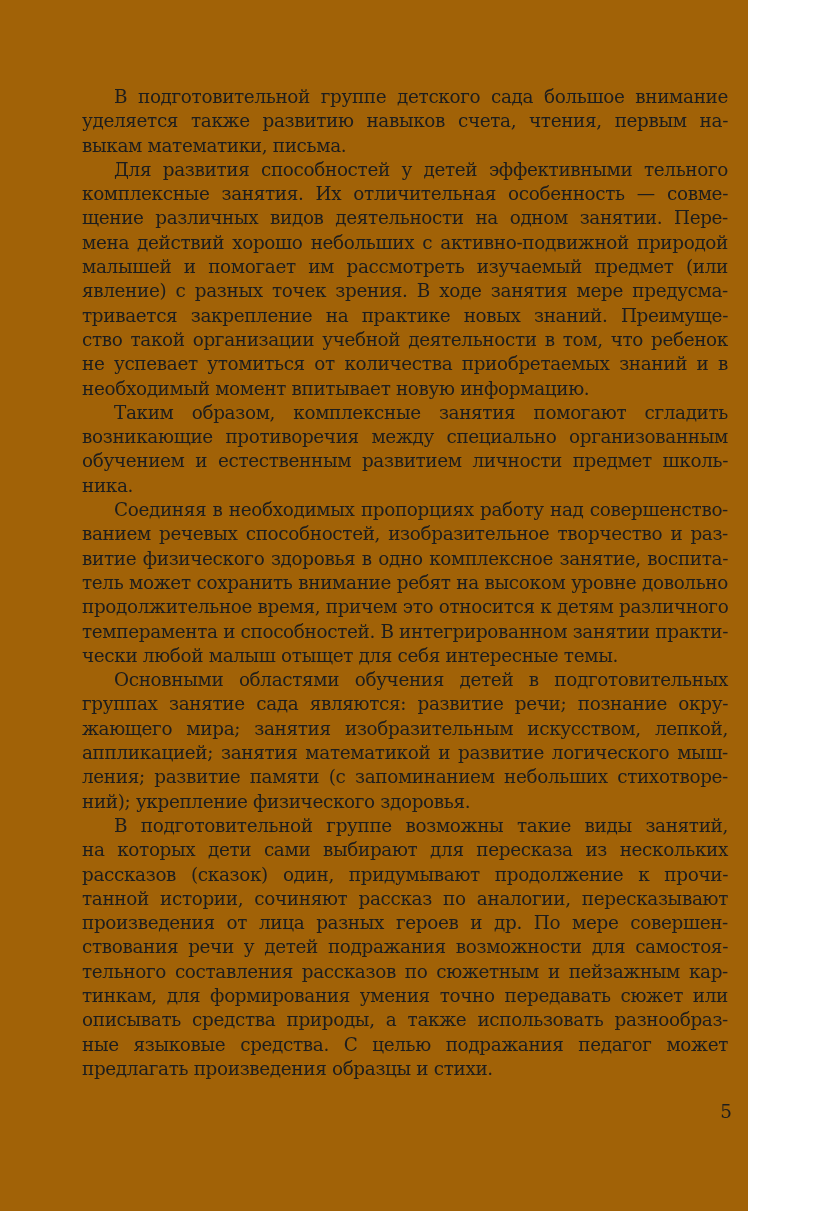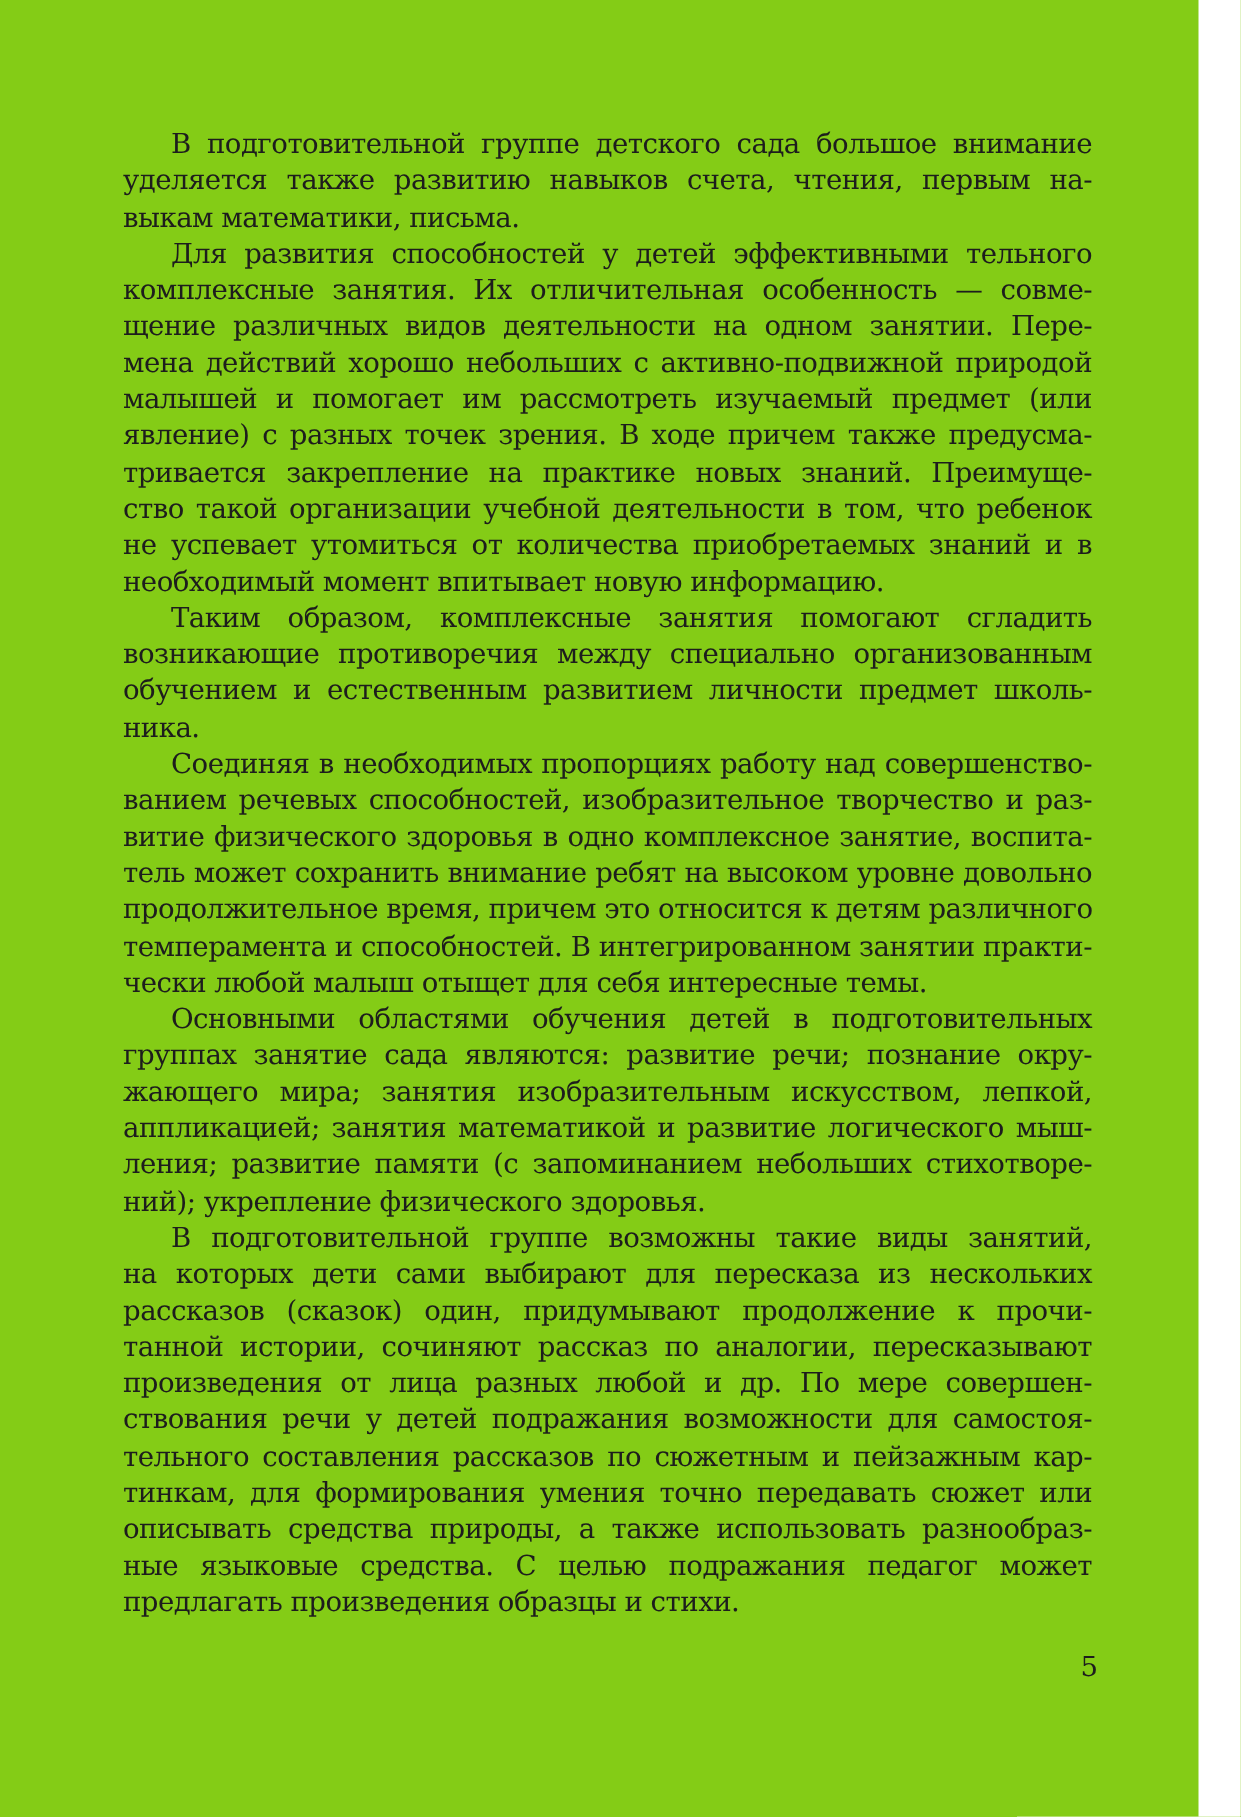--- a/index.html
+++ b/index.html
@@ -10,23 +10,24 @@
     body {
       width: 827px;
       height: 1211px;
       position: relative;
       overflow: hidden;
     }
     .page {
       position: absolute;
       left: 0;
       top: 0;
-      width: 799px;
+      width: 720px;
       height: 1211px;
-      background: #84cc16;
+      background: #a16207;
+      padding-left: 28px;
     }
     .text-block {
       position: absolute;
       left: 82px;
       top: 85px;
       width: 646px;
     }
     .line {
       display: block;
       height: 24.3px;
@@ -68,21 +69,21 @@
       <span class="line">уделяется также развитию навыков счета, чтения, первым на-</span>
       <span class="line last">выкам математики, письма.</span>
     </div>
 
     <div class="paragraph">
       <span class="line indent">Для развития способностей у детей эффективными тельного</span>
       <span class="line">комплексные занятия. Их отличительная особенность — совме-</span>
       <span class="line">щение различных видов деятельности на одном занятии. Пере-</span>
       <span class="line">мена действий хорошо небольших с активно-подвижной природой</span>
       <span class="line">малышей и помогает им рассмотреть изучаемый предмет (или</span>
-      <span class="line">явление) с разных точек зрения. В ходе причем также предусма-</span>
+      <span class="line">явление) с разных точек зрения. В ходе занятия мере предусма-</span>
       <span class="line">тривается закрепление на практике новых знаний. Преимуще-</span>
       <span class="line">ство такой организации учебной деятельности в том, что ребенок</span>
       <span class="line">не успевает утомиться от количества приобретаемых знаний и в</span>
       <span class="line last">необходимый момент впитывает новую информацию.</span>
     </div>
 
     <div class="paragraph">
       <span class="line indent">Таким образом, комплексные занятия помогают сгладить</span>
       <span class="line">возникающие противоречия между специально организованным</span>
       <span class="line">обучением и естественным развитием личности предмет школь-</span>
@@ -106,21 +107,21 @@
       <span class="line">аппликацией; занятия математикой и развитие логического мыш-</span>
       <span class="line">ления; развитие памяти (с запоминанием небольших стихотворе-</span>
       <span class="line last">ний); укрепление физического здоровья.</span>
     </div>
 
     <div class="paragraph">
       <span class="line indent">В подготовительной группе возможны такие виды занятий,</span>
       <span class="line">на которых дети сами выбирают для пересказа из нескольких</span>
       <span class="line">рассказов (сказок) один, придумывают продолжение к прочи-</span>
       <span class="line">танной истории, сочиняют рассказ по аналогии, пересказывают</span>
-      <span class="line">произведения от лица разных любой и др. По мере совершен-</span>
+      <span class="line">произведения от лица разных героев и др. По мере совершен-</span>
       <span class="line">ствования речи у детей подражания возможности для самостоя-</span>
       <span class="line">тельного составления рассказов по сюжетным и пейзажным кар-</span>
       <span class="line">тинкам, для формирования умения точно передавать сюжет или</span>
       <span class="line">описывать средства природы, а также использовать разнообраз-</span>
       <span class="line">ные языковые средства. С целью подражания педагог может</span>
       <span class="line last">предлагать произведения образцы и стихи.</span>
     </div>
 
   </div>
 

